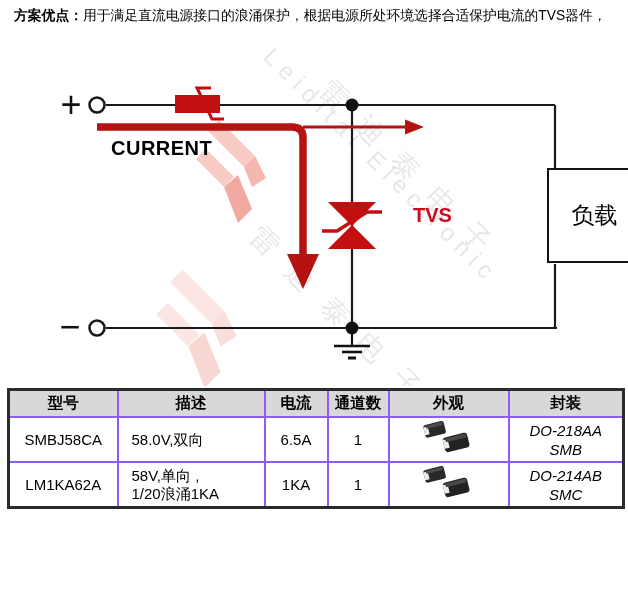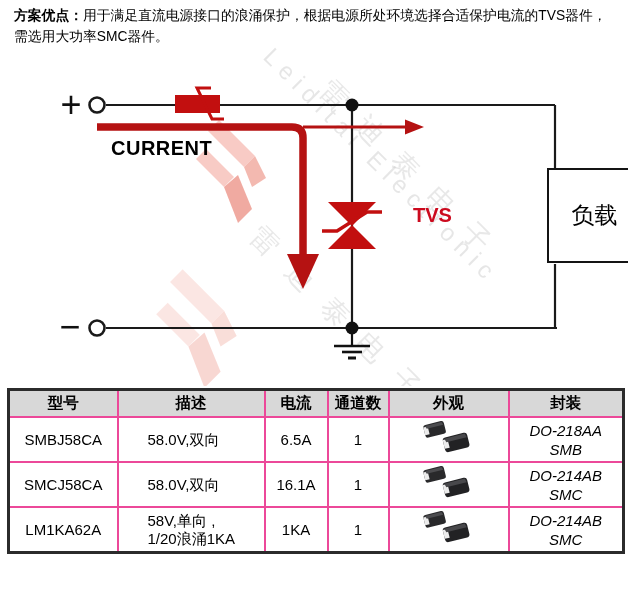--- a/index.html
+++ b/index.html
@@ -8,32 +8,31 @@
   .intro{position:absolute;left:14px;top:5px;font-size:13.8px;line-height:21px;white-space:nowrap;}
   .intro b{font-weight:bold;}
   .diagram-svg{position:absolute;left:0;top:0;}
   .lbl{position:absolute;white-space:nowrap;margin-left:12px;}
   .lbl-current{left:99px;top:137px;font-size:20px;font-weight:bold;letter-spacing:0.5px;}
   .lbl-tvs{left:401px;top:204px;font-size:20px;font-weight:bold;color:#cc0a1e;}
   .load-box{position:absolute;left:507px;top:168px;width:91px;height:91px;border:2.5px solid #141414;
             display:flex;align-items:center;justify-content:center;font-size:23px;background:transparent;margin-left:40px;}
   table.tbl{position:absolute;left:7px;top:388px;border-collapse:collapse;table-layout:fixed;background:#fff;
             border:3px solid #2b2b2b;}
-  .tbl th,.tbl td{border:2px solid #ec4899;text-align:center;vertical-align:middle;padding:0;font-size:15px;}
+  .tbl th,.tbl td{border:2px solid #8b5cf6;text-align:center;vertical-align:middle;padding:0;font-size:15px;}
   .tbl th{background:#d8d8d8;font-weight:bold;font-size:15.5px;height:25px;}
   .tbl td{height:43px;}
-  .tbl td.desc{text-align:left;padding-left:29px;line-height:18px;}
+  .tbl td.desc{text-align:left;padding-left:13px;line-height:18px;}
   .pkg{line-height:19px;font-style:italic;}
 </style>
 </head>
 <body>
 
 <div class="intro">
   <div><b>方案优点：</b><span>用于满足直流电源接口的浪涌保护，根据电源所处环境选择合适保护电流的TVS器件，</span></div>
-  <div>需选用大功率SMC器件。</div>
 </div>
 
 <svg class="diagram-svg" width="628" height="386" viewBox="0 0 628 386">
   <defs>
     <g id="logo">
       <path d="M0,0 L36,36 L47,25 L11,-11 Z" fill="#f7c3bb"></path>
       <path d="M36,36 L47,25 L58,47 L44,56 Z" fill="#f2ada3"></path>
       <path d="M-12,28 L16,56 L26,46 L-2,18 Z" fill="#f7c3bb"></path>
       <path d="M16,56 L30,44 L44,78 L30,92 Z" fill="#ee9c91"></path>
     </g>
@@ -139,46 +138,20 @@
               <path d="M26,16 L47,16 L48,20 L27,20 Z" fill="#48484b"></path>
             </g>
         </svg>
       </td>
       <td class="pkg">
           <div>DO-218AA</div>
           <div>SMB</div>
         </td>
     </tr>
     <tr>
-      <td>SMCJ58CA</td>
-      <td class="desc">
-          <div>58.0V,双向</div>
-        </td>
-      <td>16.1A</td>
-      <td>1</td>
-      <td>
-        <svg width="58" height="36" viewBox="0 0 58 36">
-          <g transform="rotate(-14 14 9)">
-              <rect x="4" y="3" width="21" height="13" rx="2.5" fill="#29292b"></rect>
-              <rect x="4" y="5" width="4.5" height="8" fill="#ececec"></rect>
-              <path d="M6,4 L23,4 L24,7 L7,7 Z" fill="#4c4c4f"></path>
-            </g>
-          <g transform="rotate(-14 36 24)">
-              <rect x="24" y="15" width="25" height="15" rx="3" fill="#222224"></rect>
-              <rect x="24" y="17" width="5" height="9" fill="#ececec"></rect>
-              <path d="M26,16 L47,16 L48,20 L27,20 Z" fill="#48484b"></path>
-            </g>
-        </svg>
-      </td>
-      <td class="pkg">
-          <div>DO-214AB</div>
-          <div>SMC</div>
-        </td>
-    </tr>
-    <tr>
       <td>LM1KA62A</td>
       <td class="desc">
           <div>58V,单向 ,</div>
           <div>1/20浪涌1KA</div>
         </td>
       <td>1KA</td>
       <td>1</td>
       <td>
         <svg width="58" height="36" viewBox="0 0 58 36">
           <g transform="rotate(-14 14 9)">

